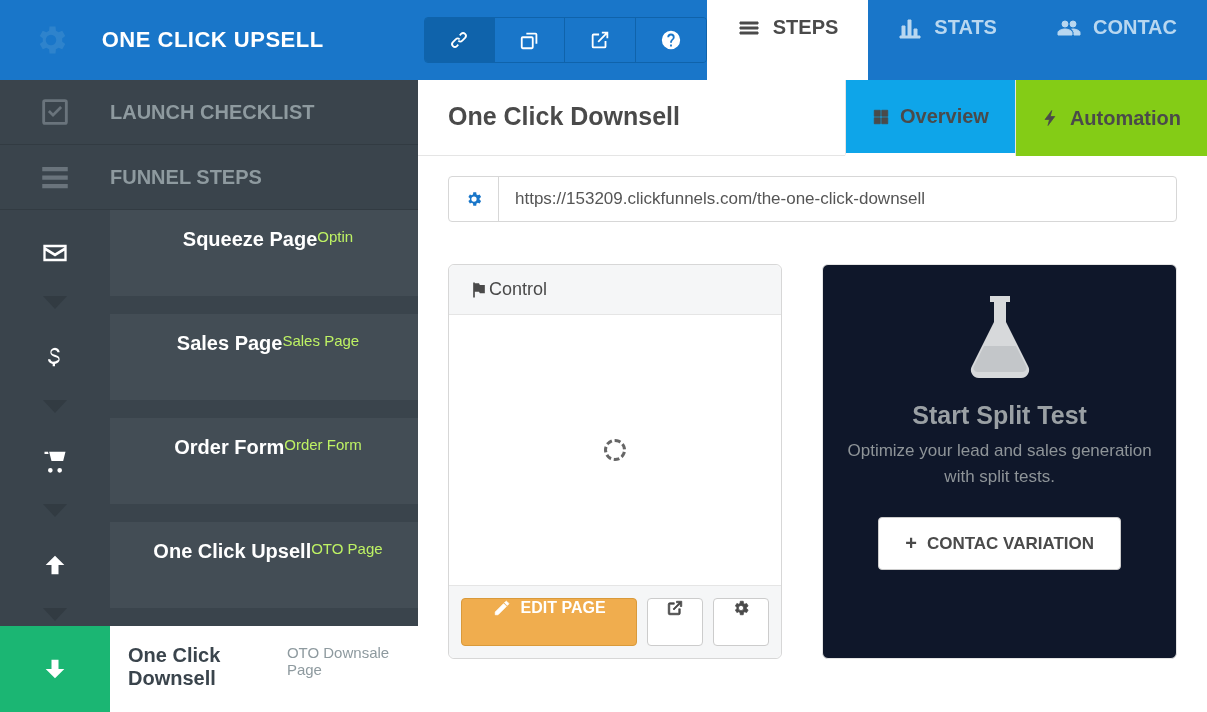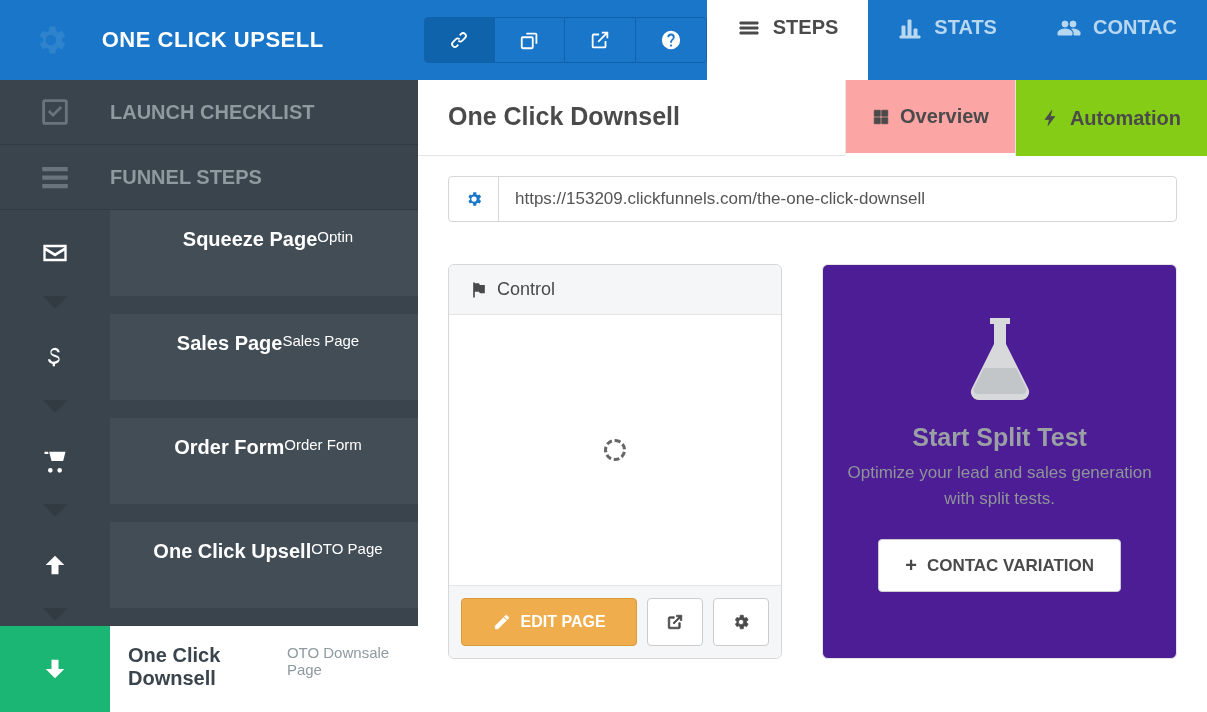--- a/index.html
+++ b/index.html
@@ -33,61 +33,61 @@
 .sb-icon { width: 110px; display: flex; justify-content: center; align-items:center;}
 .sb-icon svg { width: 34px; height: 34px; fill: #6a747c; }
 .sb-label { color: #8e9a9f; font-weight: 700; font-size: 20px; }
 
 .step-list { background: #3a444c; }
 .step { display: flex; align-items: center; height: 86px; position: relative; }
 .step-icon { width: 110px; display: flex; justify-content: center; align-items:center; background:#3a444c; height:100%;}
 .step-icon svg { width: 28px; height: 28px; fill: #fff; }
 .step-body { flex:1; padding: 18px 10px 18px 18px; background: #434d55; height:100%; display:flex; flex-direction:row; justify-content:center;}
 .step-title { color: #fff; font-weight: 600; font-size: 20px; margin-bottom: 4px;}
-.step-sub { color: #ffffff; font-size: 15px; }
+.step-sub { color: #bef264; font-size: 15px; }
 .step.active .step-icon { background: #1bb673; }
 .step.active .step-body { background: #fff; }
 .step.active .step-title { color: #3a444c; }
 .step.active .step-sub { color: #8e9a9f; }
 
 .step-arrow-down { width:110px; height:18px; display:flex; justify-content:center; align-items:flex-start; background:#3a444c;}
 .step-arrow-down svg { fill: #323b42; width: 26px; height: 14px; margin-top:-1px;}
 
 
 .main { flex: 1; background: #fff; padding: 0; overflow:hidden;}
 .page-head { display: flex; align-items: stretch; border-bottom: 1px solid #e5e5e5; height: 76px; }
 .page-title { font-size: 25px; font-weight: 700; color: #4a4a4a; padding: 22px 30px; flex:0 0 auto; }
 .sub-tabs { margin-left: auto; display: flex; height:76px;}
 .sub-tab { padding: 0 26px; display: flex; align-items: center; gap: 10px; font-size: 20px; font-weight: 600; color: #4a4a4a; border-left: 1px solid #e5e5e5;}
-.sub-tab.active { border-bottom: 3px solid #fff; background:#fca5a5;}
+.sub-tab.active { border-bottom: 3px solid #fff; background:#0ea5e9;}
 .sub-tab.inactive { background: #84cc16; }
 .sub-tab svg { width: 18px; height: 18px; fill: #4a4a4a; stroke:#4a4a4a;}
 
 .url-row { padding: 20px 30px 8px 30px; display:flex;}
 .url-box { flex:1; border: 1px solid #d7d7d7; border-radius: 4px; height: 46px; display: flex; align-items: center; overflow:hidden;}
 .url-gear { width: 50px; display: flex; justify-content: center; align-items:center; border-right: 1px solid #d7d7d7; height:100%;}
 .url-gear svg { width: 18px; height: 18px; fill: #1976c9; }
 .url-text { padding: 0 16px; color: #555; font-size: 17px; }
 
 .cards { display: flex; gap: 40px; padding: 34px 30px; }
 .card { border: 1px solid #d7d7d7; border-radius: 6px; width: 340px; background:#fff; display:flex; flex-direction:column;}
-.card-head { background: #f5f6f7; border-bottom: 1px solid #e5e5e5; padding: 14px 20px; display: flex; align-items: center; gap: 8px; border-radius:6px 6px 0 0;}
+.card-head { background: #f5f6f7; border-bottom: 1px solid #e5e5e5; padding: 14px 20px; display: flex; align-items: center; gap: 0; border-radius:6px 6px 0 0;}
 .card-head svg { width: 20px; height: 20px; fill: #4a4a4a; }
 .card-head span { font-size: 18px; color: #4a4a4a; }
 .card-preview { flex:1; min-height: 270px; display:flex; align-items:center; justify-content:center;}
 .spinner { width: 22px; height: 22px; border: 3px dashed #666; border-radius: 50%; }
 .card-actions { border-top: 1px solid #e5e5e5; padding: 12px; display:flex; gap:10px; background:#f5f6f7; border-radius:0 0 6px 6px;}
-.btn { height: 48px; border-radius: 4px; border: 1px solid #ccc; display:flex; align-items:center; justify-content:center; gap:10px; font-weight:700; font-size:16px; background:#fff;}
+.btn { height: 48px; border-radius: 4px; border: 1px solid #ccc; display:flex; align-items:flex-start; justify-content:center; gap:10px; font-weight:700; font-size:16px; background:#fff;}
 .btn-edit { flex:1; background:#f0ad4e; border-color:#d99a3b; color:#fff;}
 .btn-sm { width: 56px; }
 .btn svg { width:18px; height:18px; }
 .btn-edit svg { fill:#fff; stroke:#fff;}
 .btn-sm svg { fill:#4a4a4a; stroke:#4a4a4a;}
 
-.split-card { width: 360px; border:1px solid #e5e5e5; border-radius:6px; padding: 48px 24px; text-align:center; display:flex; flex-direction:column; align-items:center; background:#4c1d95;}
+.split-card { width: 360px; border:1px solid #e5e5e5; border-radius:6px; padding: 26px 24px; text-align:center; display:flex; flex-direction:column; align-items:center; background:#0f172a;}
 .flask { width: 80px; height: 90px; margin-bottom: 20px;}
 .split-title { font-size: 25px; font-weight:700; color:#9aa0a4; margin-bottom:8px;}
 .split-sub { font-size: 17px; color:#8e9498; line-height:1.5; margin-bottom:28px;}
 .btn-create { padding: 14px 26px; border:1px solid #ccc; border-radius:4px; font-weight:700; color:#4a4a4a; display:flex; align-items:center; gap:10px; font-size:17px; background:#fff;}
 .btn-create span.plus { font-size:20px; font-weight:900;}
 </style>
 </head>
 <body>
 
 <div class="top-header">

